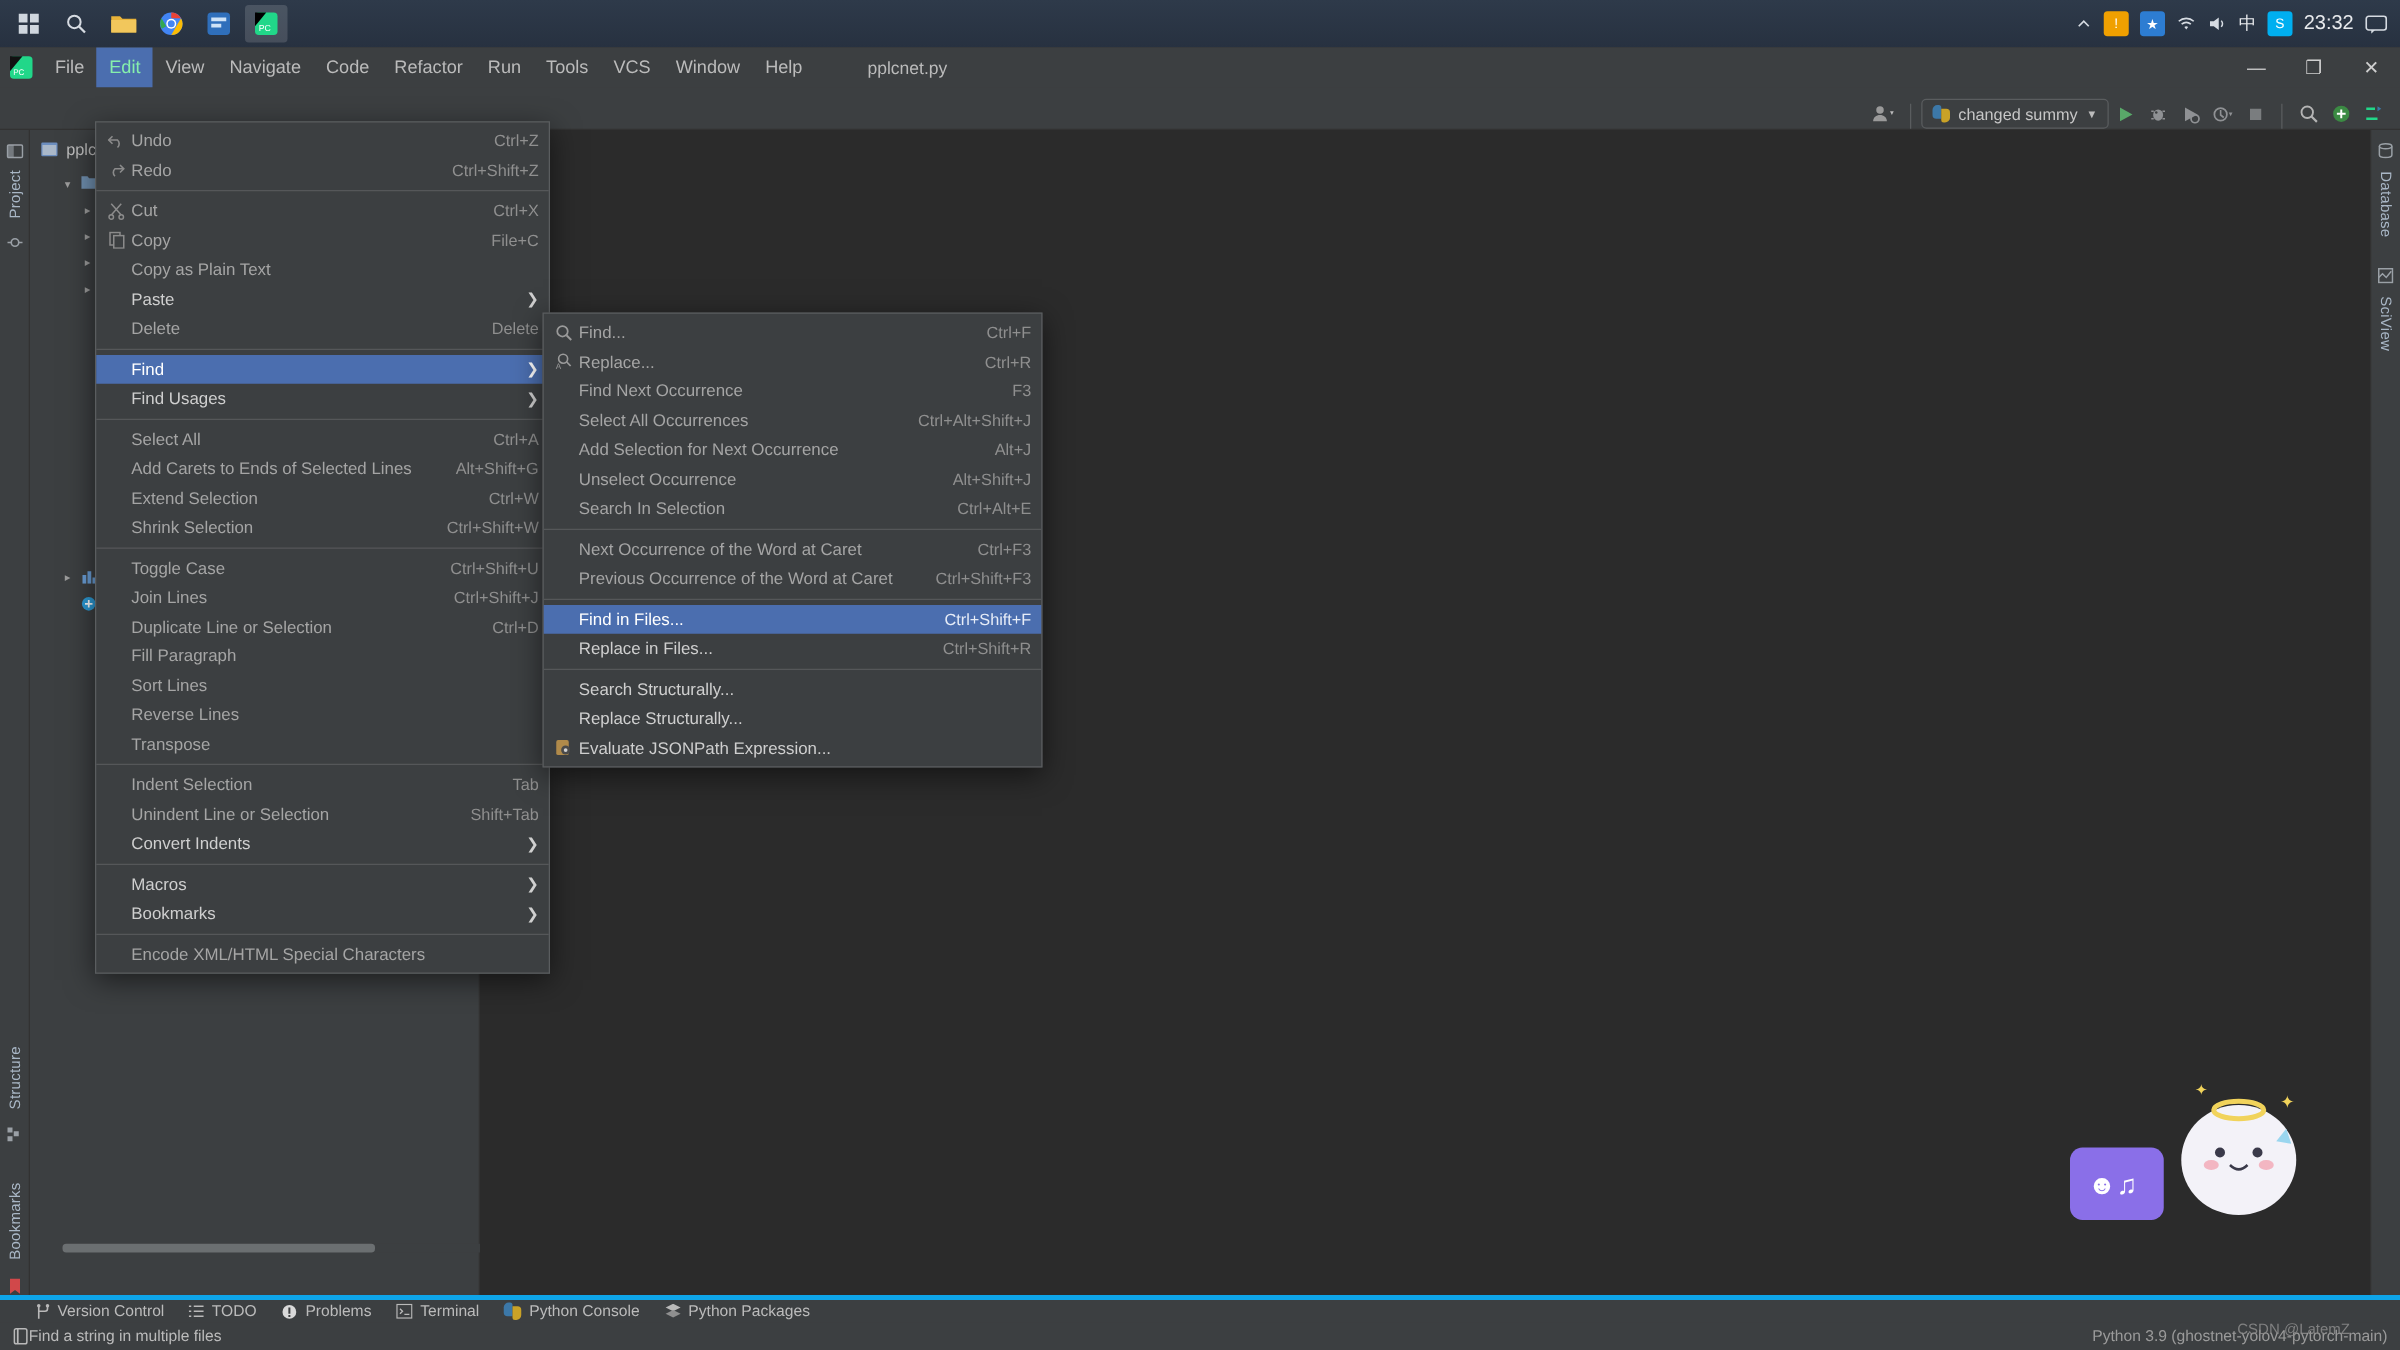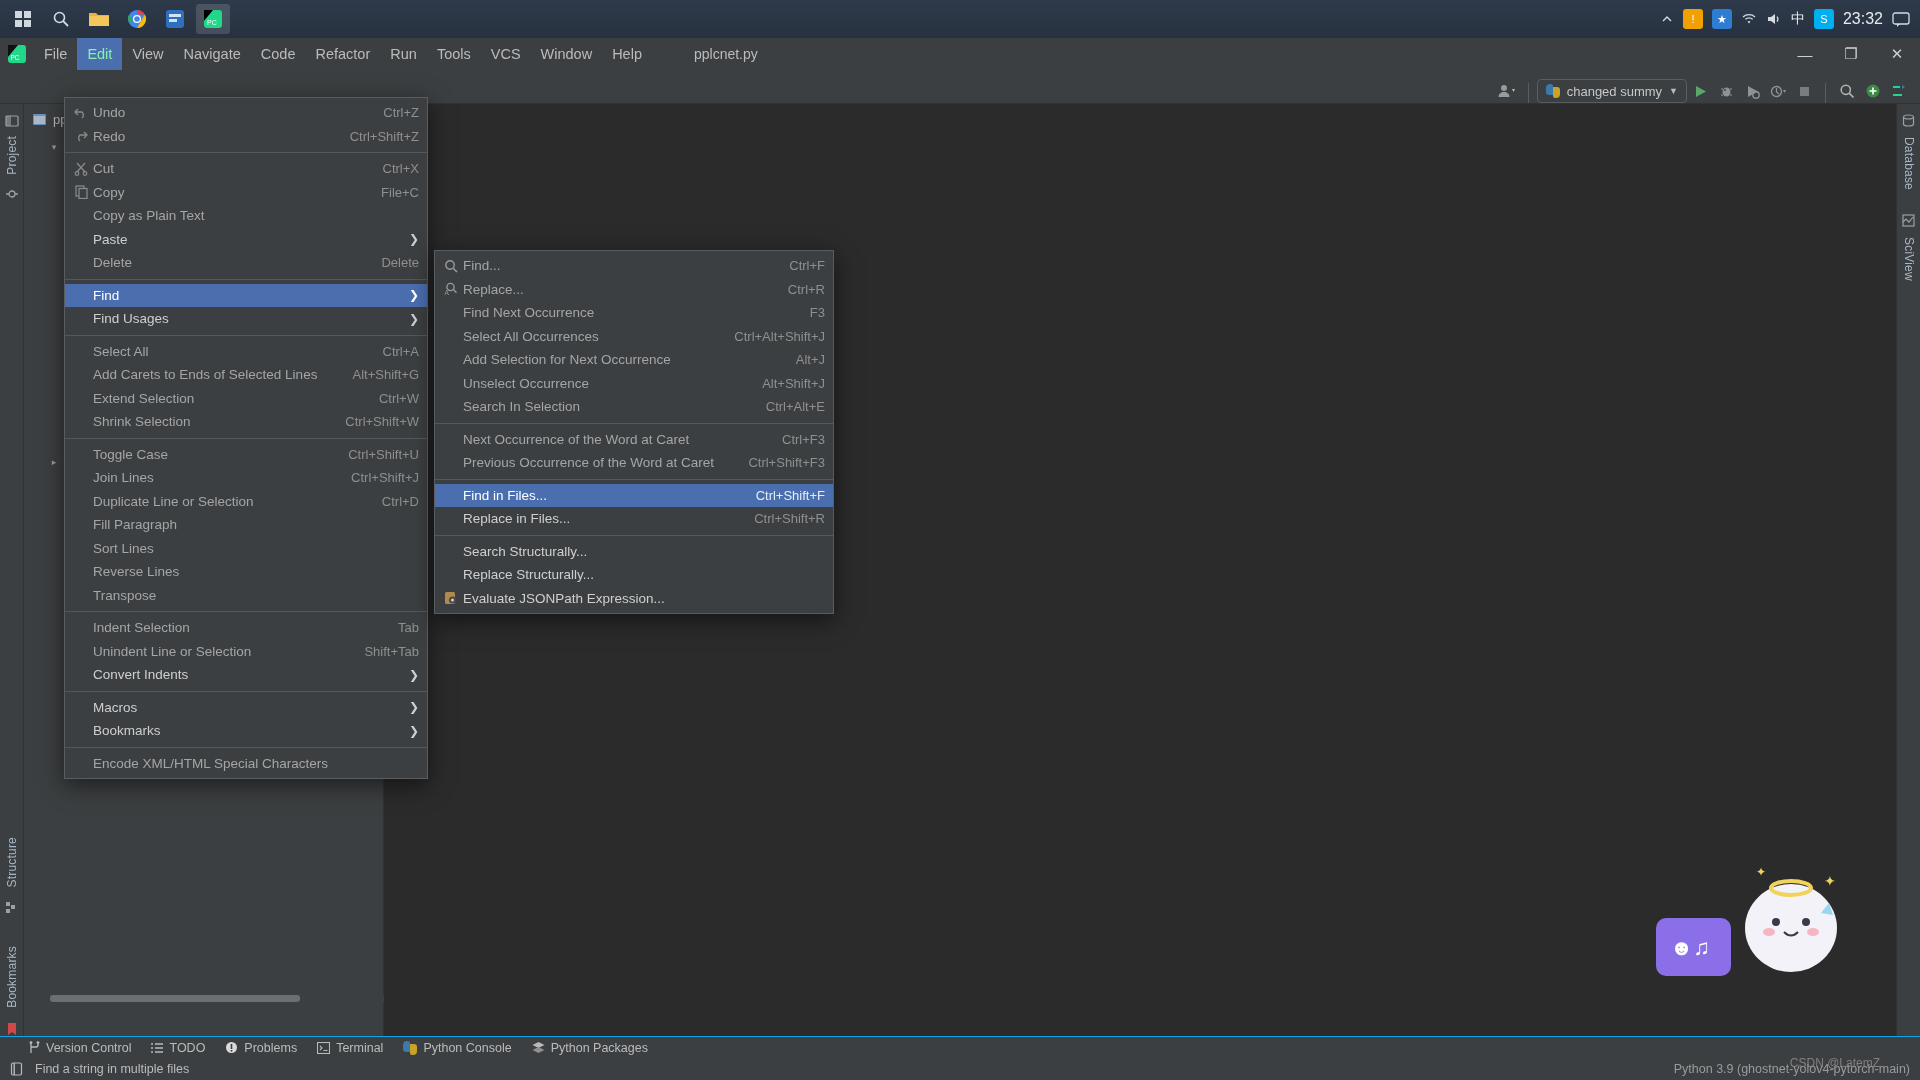--- a/index.html
+++ b/index.html
@@ -86,29 +86,29 @@
   .editor { flex: 1; background: #2b2b2b; position: relative; }
   .tips { position: absolute; left: 120px; top: 250px; color: #5f6c77; font-size: 17px; line-height: 40px; }
   .kbd { color: #8a96a3; }
 
   
   .hscroll { position: absolute; left: 26px; bottom: 44px; width: 340px; height: 7px; background: #3c3f41; }
   .hscroll i { display:block; width: 250px; height: 7px; background: #6b6f71; border-radius: 3px; }
 
   .toolwin {
     position: absolute; left: 0; bottom: 22px; width: 1920px; height: 22px;
-    background: #3c3f41; border-top: 1px solid #0ea5e9;
+    background: #3c3f41; border-top: 4px solid #0ea5e9;
     display: flex; align-items: center; gap: 20px; padding-left: 28px;
     color: #bbbbbb; font-size: 12.5px;
   }
   .toolwin span.tw { display: flex; align-items: center; gap: 6px; }
   .statusbar {
     position: absolute; left: 0; bottom: 0; width: 1920px; height: 22px;
     background: #3c3f41; display: flex; align-items: center; padding: 0 10px;
-    color: #bbbbbb; font-size: 12.5px; gap: 12px;
+    color: #bbbbbb; font-size: 12.5px; gap: 0;
   }
   .status-right { margin-left: auto; color: #9a9a9a; font-size: 12.5px; }
   .watermark { position: absolute; right: 40px; bottom: 10px; color: #8c8c8c; font-size: 12px; opacity: .85; }
 
   
   .menu {
     position: absolute; background: #3c3f41; border: 1px solid #5a5d5f;
     box-shadow: 0 6px 22px rgba(0,0,0,0.55); padding: 3px 0; z-index: 50;
   }
   .mrow {
@@ -118,21 +118,21 @@
   .mrow.enabled { color: #cfcfcf; }
   .mrow.sel { background: #4b6eaf; color: #ffffff; }
   .mrow.sel .mshort { color: #e6ecf7; }
   .mrow .micon { width: 20px; min-width: 20px; display: flex; align-items: center; justify-content: center; }
   .mrow .mlabel { flex: 1; padding-left: 2px; }
   .mrow .mshort { color: #8f8f8f; padding-left: 34px; font-size: 13px; }
   .mrow .msub { color: #cfcfcf; font-size: 12px; padding-left: 26px; }
   .mrow.sel .msub { color: #fff; }
   .msep { height: 1px; background: #555759; margin: 4px 0; }
 
-  #edit-menu { left: 64px; top: 59px; width: 364px; }
+  #edit-menu { left: 76px; top: 59px; width: 364px; }
   #find-menu { left: 434px; top: 212px; width: 400px; }
 
   svg { display: block; }
   .mascot { position: absolute; right: 40px; bottom: 58px; width: 200px; height: 130px; }
 </style>
 </head>
 <body>
 
 <div id="root">
 

